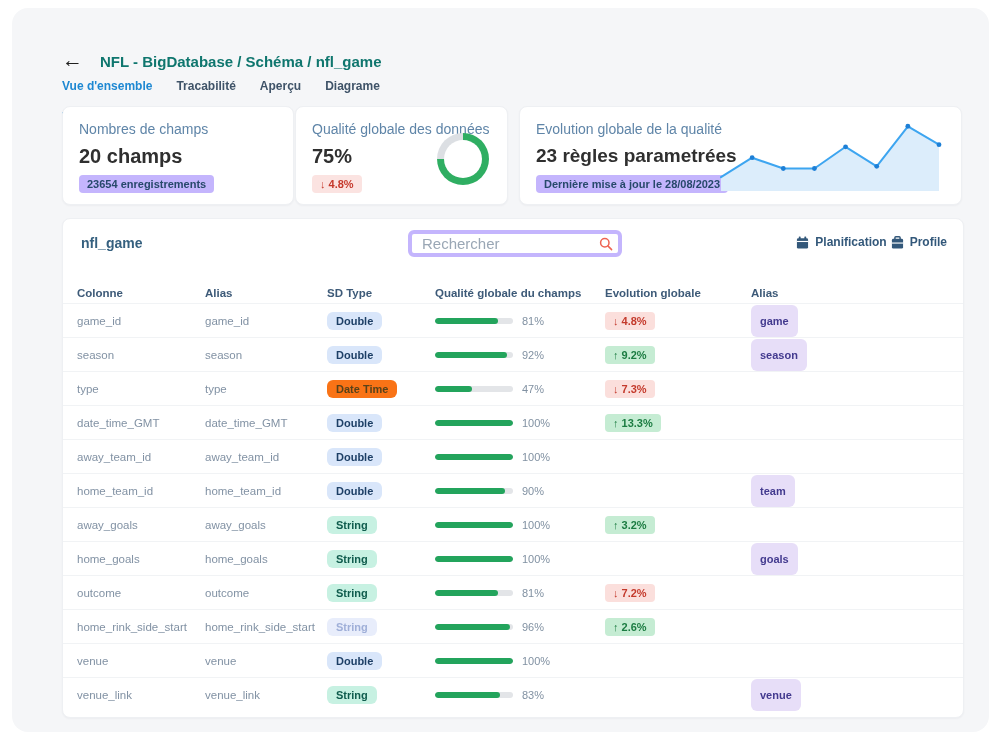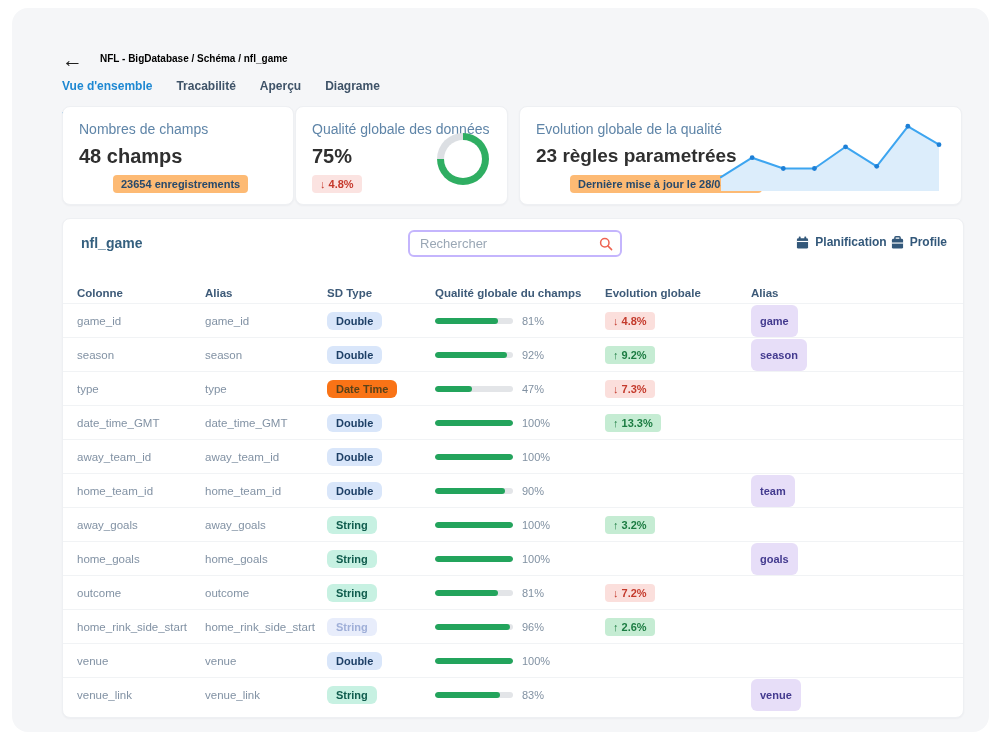--- a/index.html
+++ b/index.html
@@ -1,45 +1,45 @@
 <!DOCTYPE html>
 <html><head>
 <meta charset="utf-8">
 <style>
   html,body{margin:0;padding:0;background:#fff;font-family:"Liberation Sans",sans-serif;}
   .stage{position:relative;width:1001px;height:734px;overflow:hidden;background:#fff;}
   .app{position:absolute;top:8px;left:12px;right:12px;bottom:2px;background:#f5f6f8;border-radius:16px;}
 
   
   .back{position:absolute;left:50px;top:40px;font-size:21px;font-weight:700;color:#1f1f1f;cursor:pointer;line-height:24px;}
-  .breadcrumb{position:absolute;left:88px;top:45px;font-size:10px;color:#000000;font-weight:600;}
+  .breadcrumb{position:absolute;left:88px;top:45px;font-size:15px;color:#0f766e;font-weight:600;}
   .breadcrumb .current{font-weight:800;}
   .tabs{position:absolute;left:50px;top:71px;display:flex;gap:24px;}
   .tab{font-size:12px;font-weight:700;color:#3f5368;padding-bottom:19px;cursor:pointer;}
   .tab.active{color:#1e88d2;border-bottom:2.5px solid #1e88d2;}
 
   
   .card{position:absolute;background:#fff;border:1px solid #eef0f3;border-radius:8px;box-shadow:0 1px 2px rgba(16,24,40,.04);}
   .card-title{position:absolute;left:16px;top:14px;font-size:14px;color:#5f85a8;}
   .card-value{position:absolute;left:16px;top:38px;font-size:20px;font-weight:600;color:#2f2f2f;}
   .pill{position:absolute;left:16px;top:68px;font-size:11px;font-weight:700;padding:3px 8px;border-radius:4px;white-space:nowrap;}
-  .pill.blue{background:#fdba74;color:#27496b;margin-left:34px;}
+  .pill.blue{background:#c4b5fd;color:#27496b;}
   .pill.red{background:#fbe3e1;color:#c5392c;}
   #card-fields{left:50px;top:98px;width:230px;height:97px;}
   #card-quality{left:283px;top:98px;width:211px;height:97px;}
   #card-evolution{left:507px;top:98px;width:441px;height:97px;}
   .donut{position:absolute;right:18px;top:26px;width:52px;height:52px;border-radius:50%;}
   .donut::before{content:"";position:absolute;inset:7px;background:#fff;border-radius:50%;}
   .spark{position:absolute;right:10px;top:8px;}
 
   
   #table-card{left:50px;top:210px;width:900px;height:498px;}
   .table-title{position:absolute;left:18px;top:16px;font-size:14px;font-weight:600;color:#35607f;}
   .search{position:absolute;left:345px;top:11px;width:214px;height:27px;}
-  .search input{width:100%;height:100%;box-sizing:border-box;border:2px solid #c4b5fd;border-radius:6px;padding:0 36px 0 10px;font-size:13px;color:#44566c;background:#fff;outline:none;font-family:"Liberation Sans",sans-serif;}
+  .search input{width:100%;height:100%;box-sizing:border-box;border:4px solid #c4b5fd;border-radius:6px;padding:0 36px 0 10px;font-size:15px;color:#44566c;background:#fff;outline:none;font-family:"Liberation Sans",sans-serif;}
   .search input::placeholder{color:#9aa7b5;}
   .search svg{position:absolute;right:9px;top:7px;cursor:pointer;}
   .actions{position:absolute;right:16px;top:16px;display:flex;gap:4px;}
   .action{display:flex;align-items:center;gap:6px;font-size:12px;font-weight:600;color:#33587a;cursor:pointer;}
 
   .grid{display:grid;grid-template-columns:128px 122px 108px 170px 146px 1fr;align-items:center;padding:0 14px;}
   .thead{margin-top:64px;height:20px;font-size:11.5px;font-weight:700;color:#3d5a78;}
   .row{height:33px;border-top:1px solid #f1f3f5;font-size:11.5px;color:#8292a4;cursor:pointer;}
 
   .badge{display:inline-block;font-size:11px;font-weight:700;padding:3px 9px;border-radius:6px;}
@@ -69,21 +69,21 @@
 
     <div class="tabs">
       <div class="tab active">Vue d'ensemble</div>
       <div class="tab">Tracabilité</div>
       <div class="tab">Aperçu</div>
       <div class="tab">Diagrame</div>
     </div>
 
     <div class="card" id="card-fields">
       <div class="card-title">Nombres de champs</div>
-      <div class="card-value">48 champs</div>
+      <div class="card-value">20 champs</div>
       <div class="pill blue">23654 enregistrements</div>
     </div>
 
     <div class="card" id="card-quality">
       <div class="card-title">Qualité globale des données</div>
       <div class="card-value">75%</div>
       <div class="pill red"><span>↓</span> <span>4.8%</span></div>
       <div class="donut" style="background: conic-gradient(rgb(47, 174, 98) 0deg, rgb(47, 174, 98) 270deg, rgb(220, 223, 227) 270deg, rgb(220, 223, 227) 360deg);"></div>
     </div>
 

